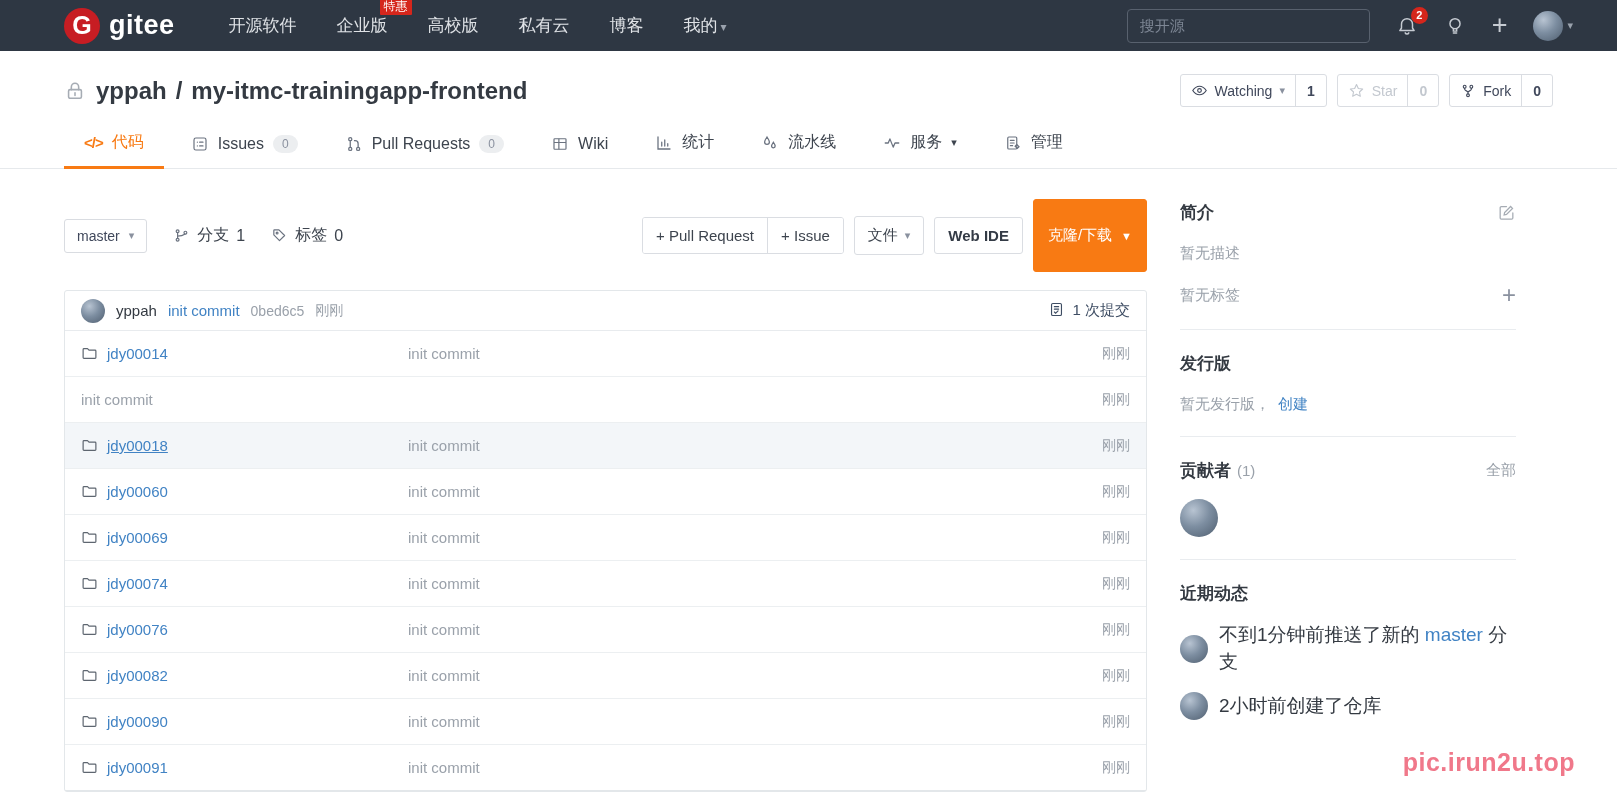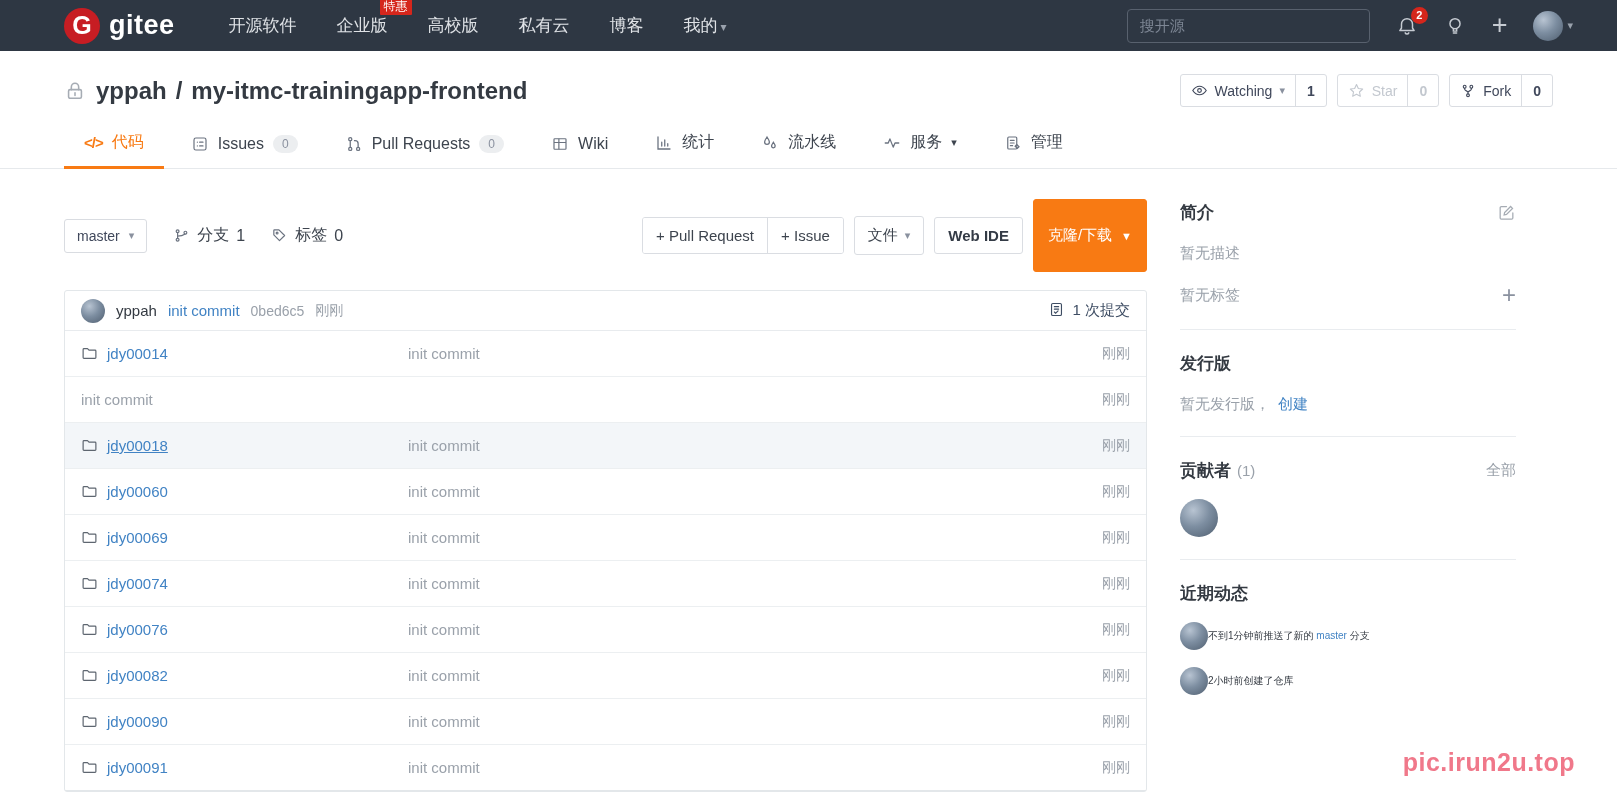--- a/index.html
+++ b/index.html
@@ -92,21 +92,21 @@
   
   .side-title { display:flex; align-items:center; font-size:17px; font-weight:bold; color:#343a42; }
   .side-right { margin-left:auto; color:#a6acb4; cursor:pointer; display:flex; }
   .side-line { display:flex; align-items:center; margin-top:20px; font-size:15px; color:#9aa1aa; }
   .plus-right { margin-left:auto; color:#8a919f; font-size:24px; font-weight:300; line-height:1; cursor:pointer; }
   .side-div { border:none; border-top:1px solid #e9ecef; margin:22px 0; }
   .create-link { color:#4183c4; margin-left:8px; text-decoration:none; cursor:pointer; font-size:15px; }
   .count-gray { color:#9aa1aa; font-weight:normal; font-size:15px; margin-left:6px; }
   .all-link { margin-left:auto; color:#9aa1aa; font-size:15px; font-weight:normal; cursor:pointer; }
   .avatar-md { width:38px; height:38px; margin-top:17px; cursor:pointer; }
-  .activity-item { display:flex; align-items:center; margin-top:17px; font-size:10px; color:#343a42; }
+  .activity-item { display:flex; align-items:center; gap:11px; margin-top:17px; font-size:19px; color:#343a42; }
   .avatar-act { width:28px; height:28px; cursor:pointer; }
   .act-text { line-height:1.4; }
   .act-link { color:#4183c4; text-decoration:none; cursor:pointer; }
 
   .watermark { position:absolute; right:42px; bottom:16px; color:#f0788a; font-size:25px; font-weight:600; letter-spacing:.5px; }
 
   svg { display:block; }
 </style>
 </head>
 <body>

